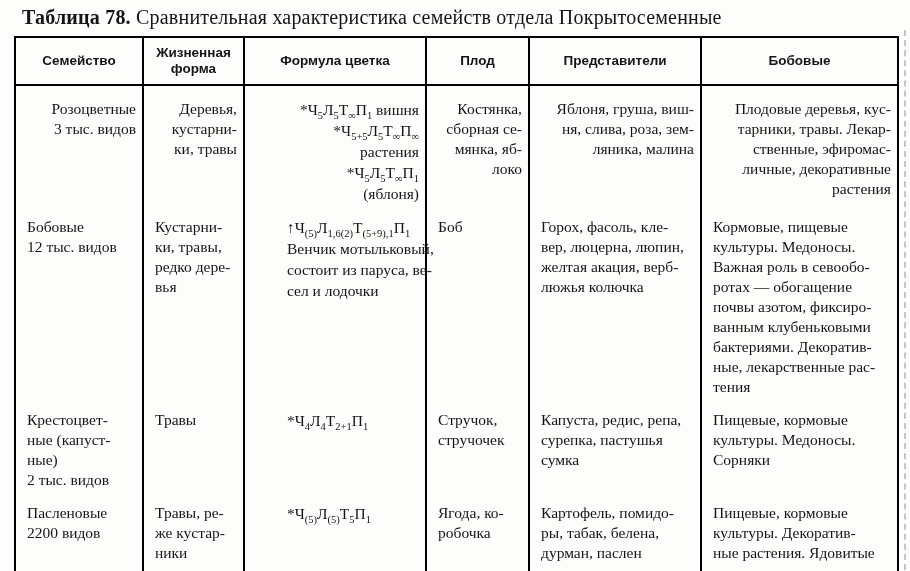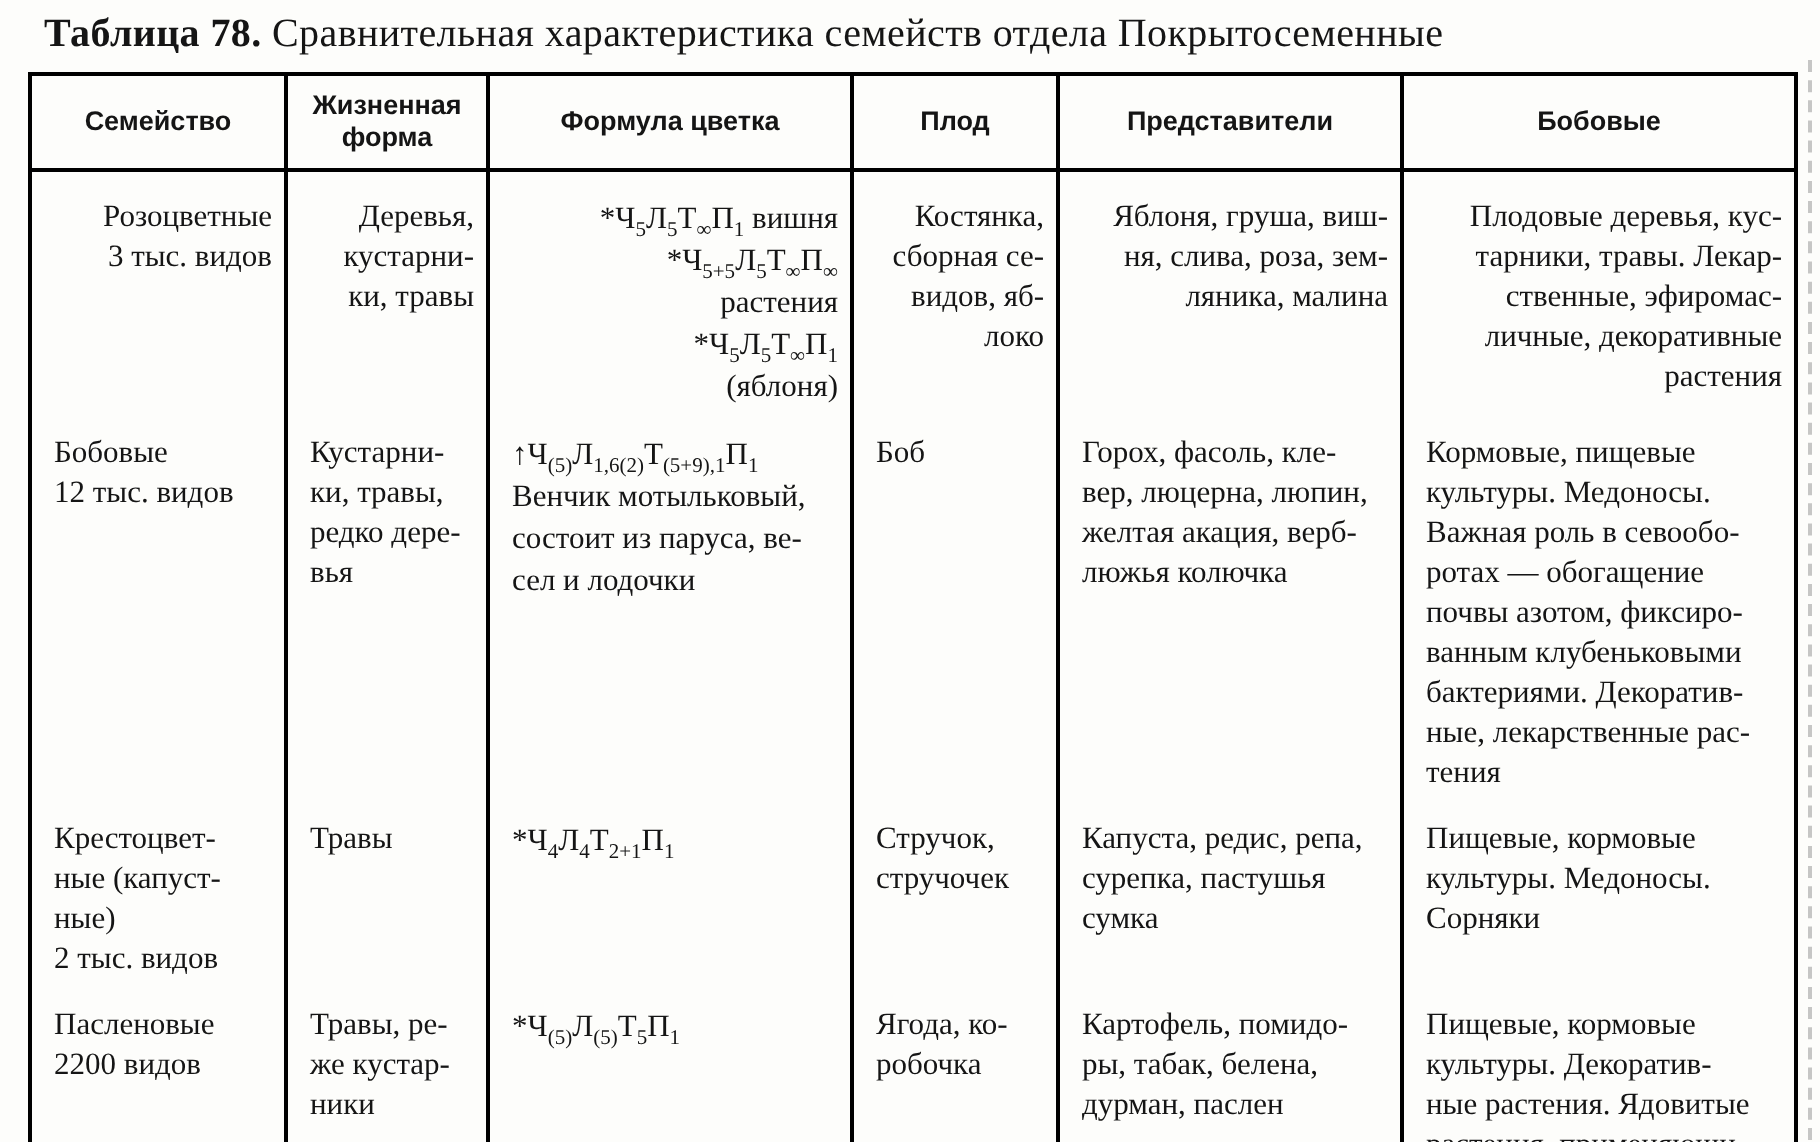--- a/index.html
+++ b/index.html
@@ -58,21 +58,21 @@
     padding: 13px 6px 0 11px;
     font-size: 15.5px;
     line-height: 20px;
     white-space: pre-line;
   }
   tbody tr.r1 { height: 101px; text-align: right; }
   tbody tr.r2 { height: 177px; padding-left: 44px; }
   tbody tr.r3 { height: 88px;  }
   tbody tr.r4 { height: 115px; }
   td.formula { white-space: normal; }
-  td.formula div { line-height: 21px; white-space: nowrap; }
+  td.formula div { line-height: 21px; white-space: nowrap; margin-left: 31px; }
   td.formula sub {
     font-size: 10.5px;
     line-height: 0;
     vertical-align: -4px;
     letter-spacing: 0;
   }
   .edge-artifact {
     position: absolute;
     top: 24px;
     right: 4px;
@@ -119,21 +119,21 @@
 ки, травы</td>
         <td class="formula">
             <div><span>*Ч</span><sub>5</sub><span>Л</span><sub>5</sub><span>Т</span><sub>∞</sub><span>П</span><sub>1</sub><span> вишня</span></div>
             <div><span>*Ч</span><sub>5+5</sub><span>Л</span><sub>5</sub><span>Т</span><sub>∞</sub><span>П</span><sub>∞</sub></div>
             <div><span>растения</span></div>
             <div><span>*Ч</span><sub>5</sub><span>Л</span><sub>5</sub><span>Т</span><sub>∞</sub><span>П</span><sub>1</sub></div>
             <div><span>(яблоня)</span></div>
           </td>
         <td>Костянка,
 сборная се-
-видов, яб-
+мянка, яб-
 локо</td>
         <td>Яблоня, груша, виш-
 ня, слива, роза, зем-
 ляника, малина</td>
         <td>Плодовые деревья, кус-
 тарники, травы. Лекар-
 ственные, эфиромас-
 личные, декоративные
 растения</td>
       </tr>

